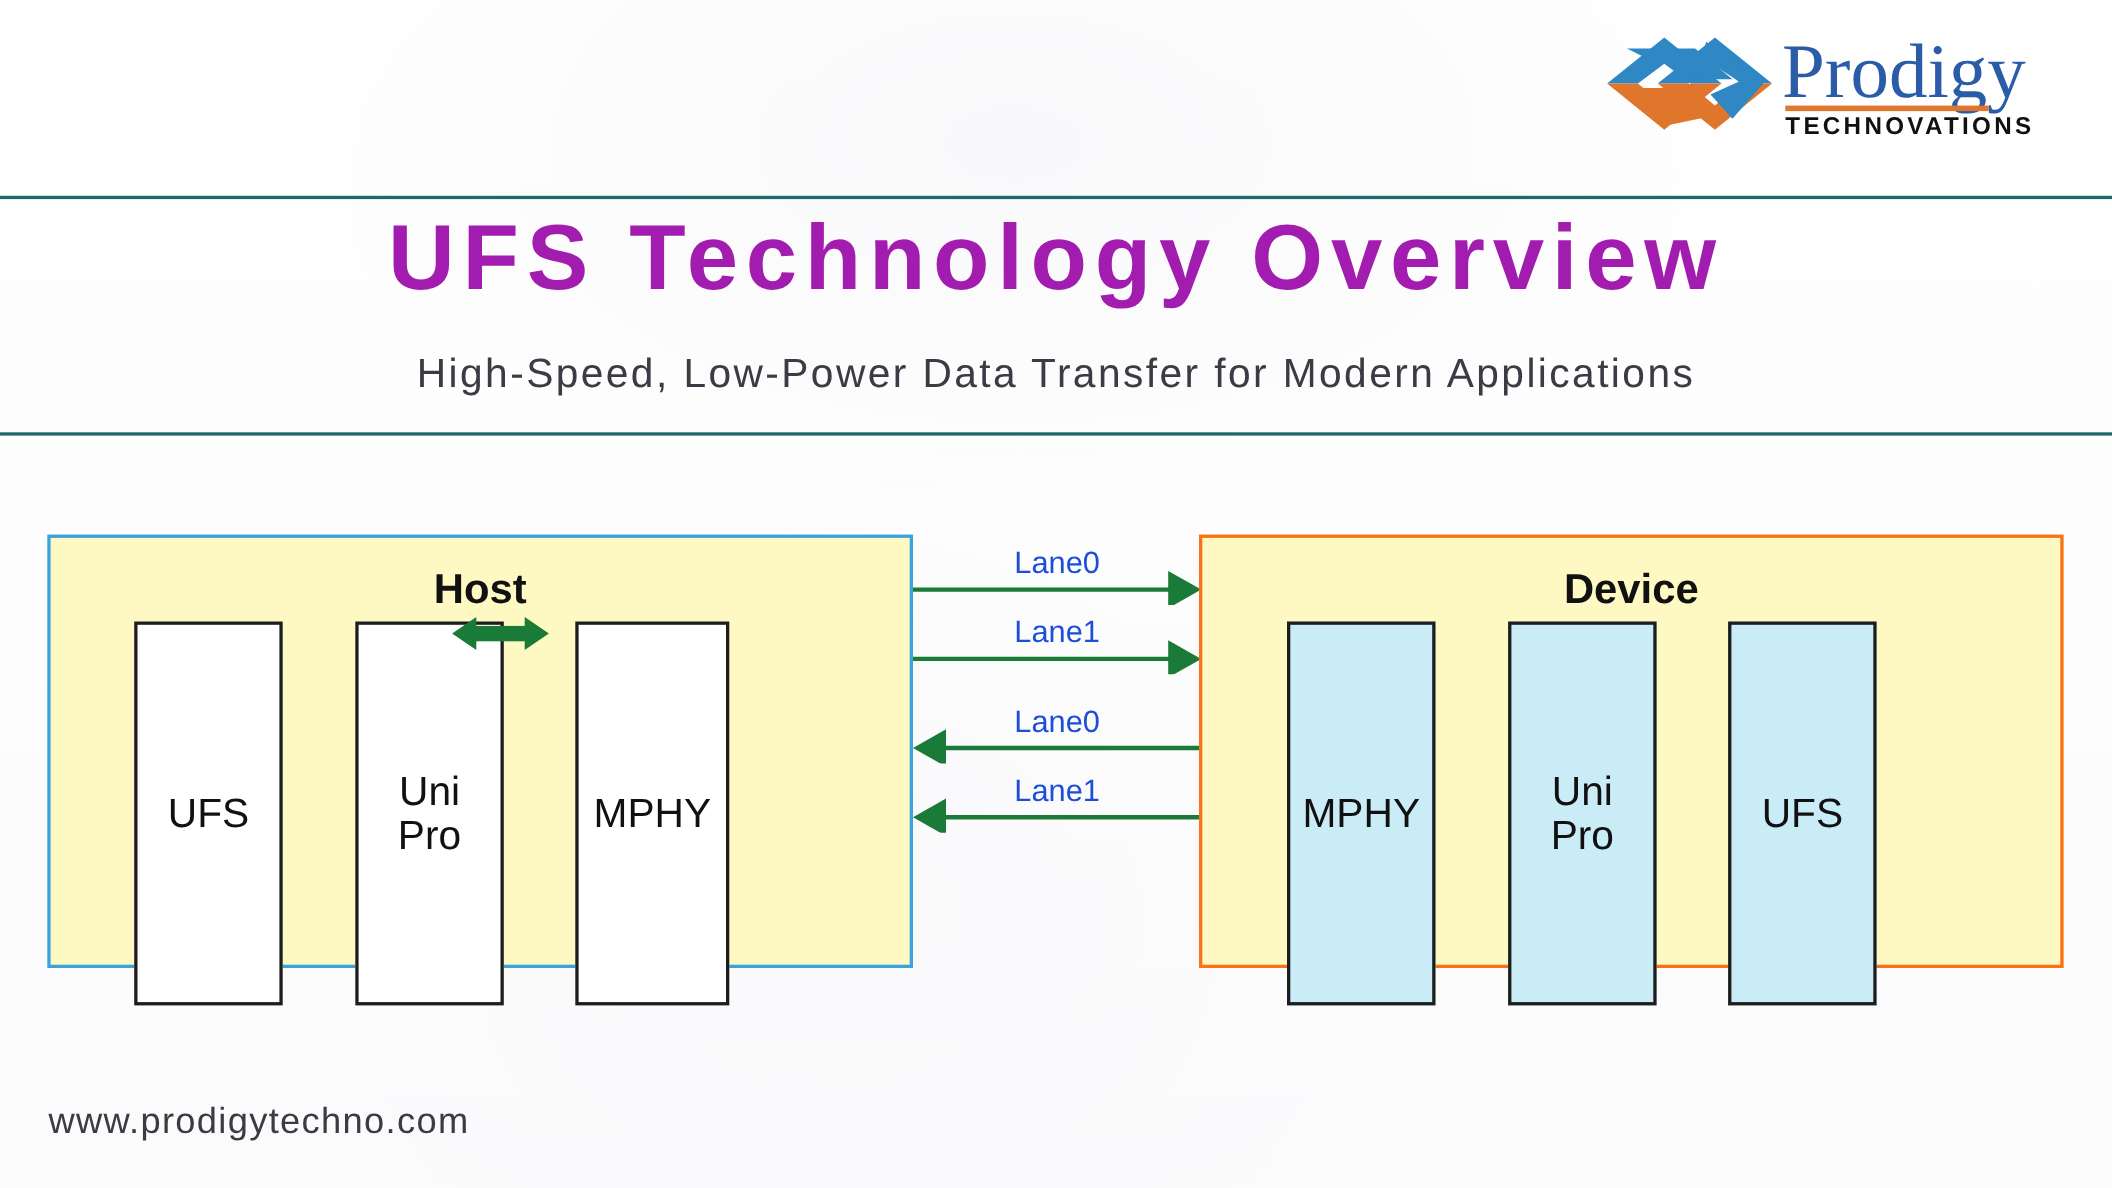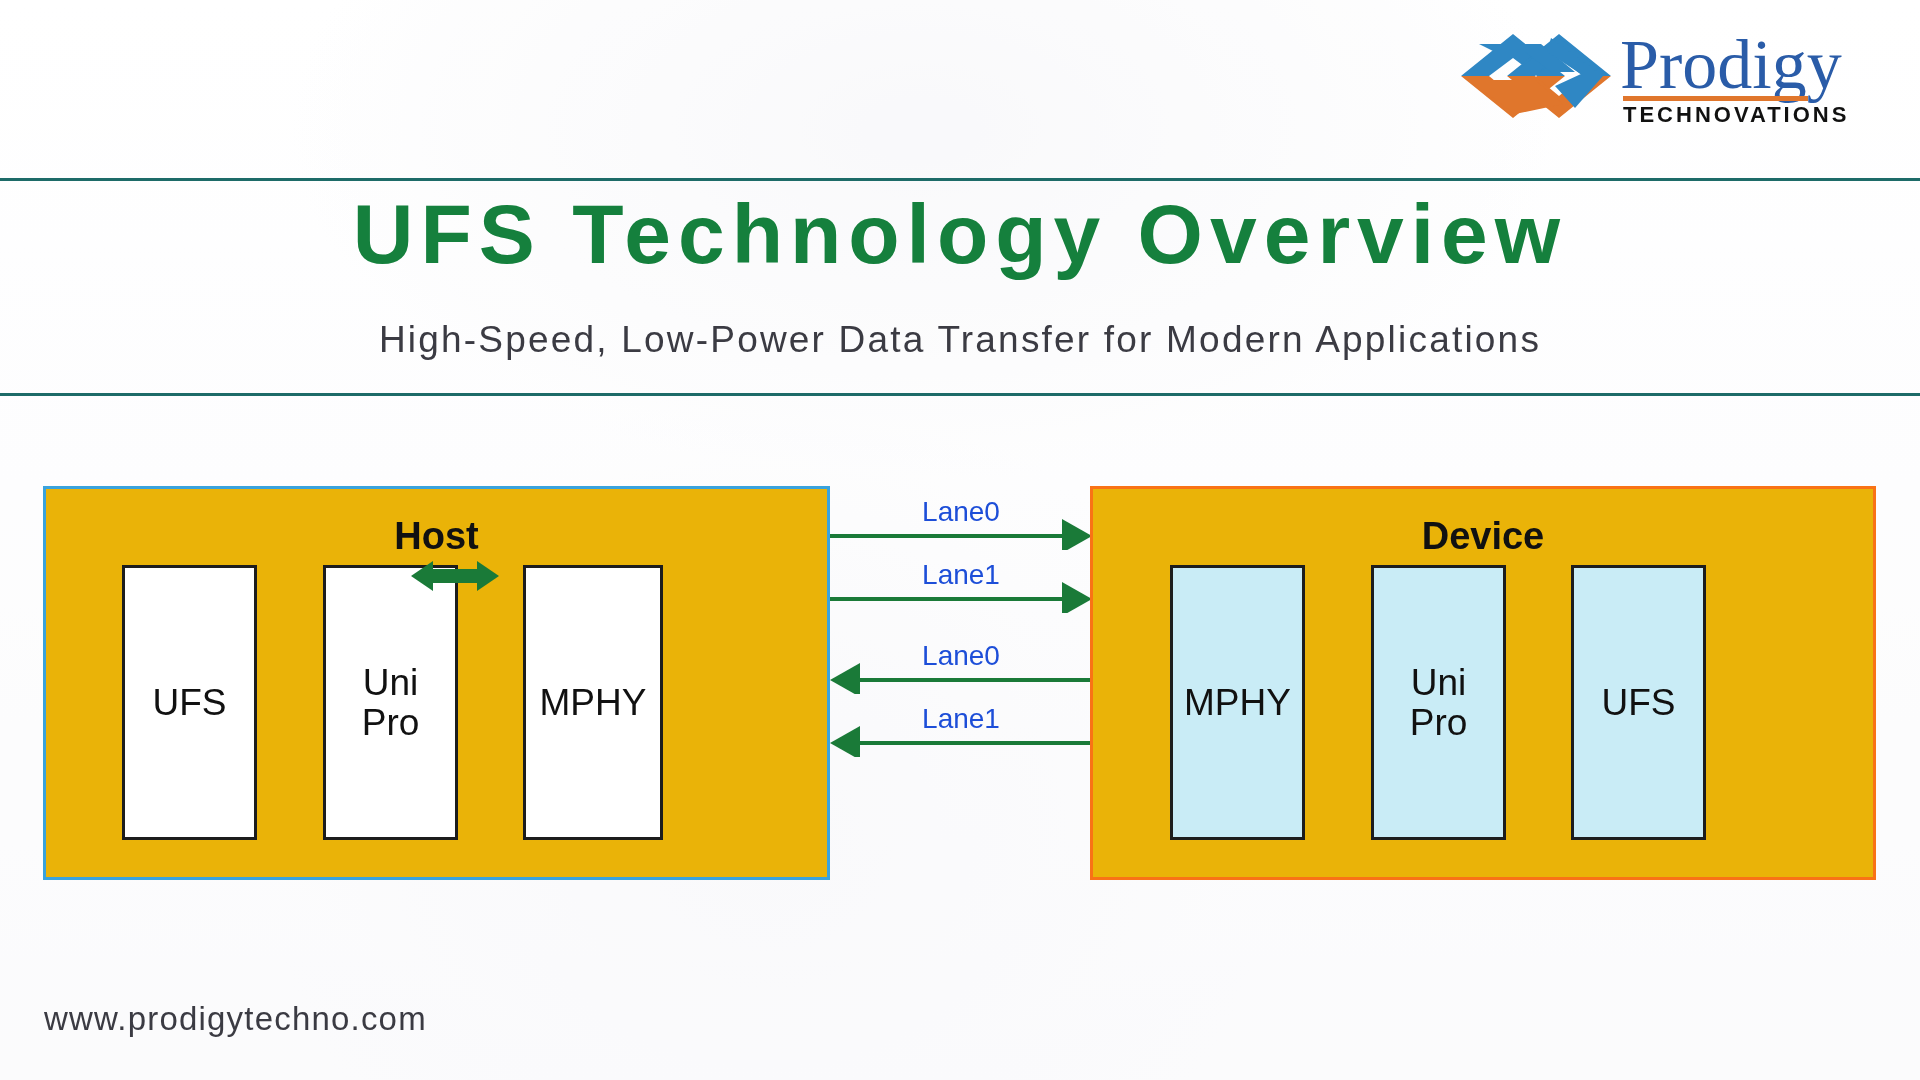--- a/index.html
+++ b/index.html
@@ -46,21 +46,21 @@
   .rule-bottom { top:393px; }
 
   
   .title {
     position:absolute;
     left:0; top:190px; width:1920px;
     text-align:center;
     font-size:84px;
     font-weight:700;
     letter-spacing:7px;
-    color:#15803d;
+    color:#a21caf;
     line-height:1.05;
     white-space:nowrap;
     z-index:3;
   }
   .subtitle {
     position:absolute;
     left:0; top:320px; width:1920px;
     text-align:center;
     font-size:37px;
     font-weight:400;
@@ -69,21 +69,21 @@
     line-height:1.1;
     white-space:nowrap;
     z-index:3;
   }
 
   
   .diagram { position:absolute; inset:0; z-index:3; }
 
   .panel {
     position:absolute;
-    background:#eab308;
+    background:#fef9c3;
   }
   .panel-host {
     left:43px; top:486px;
     width:787px; height:394px;
     border:3px solid #3aa3dd;
   }
   .panel-device {
     left:1090px; top:486px;
     width:786px; height:394px;
     border:3px solid #f97316;
@@ -94,21 +94,21 @@
     top:26px;
     text-align:center;
     font-size:38px;
     font-weight:700;
     color:#111111;
   }
 
   .block {
     position:absolute;
     top:76px;
-    width:135px; height:275px;
+    width:135px; height:349px;
     border:3px solid #1d1d1d;
     display:flex;
     align-items:center;
     justify-content:center;
     text-align:center;
     font-size:37px;
     font-weight:400;
     color:#111111;
     line-height:1.08;
   }

